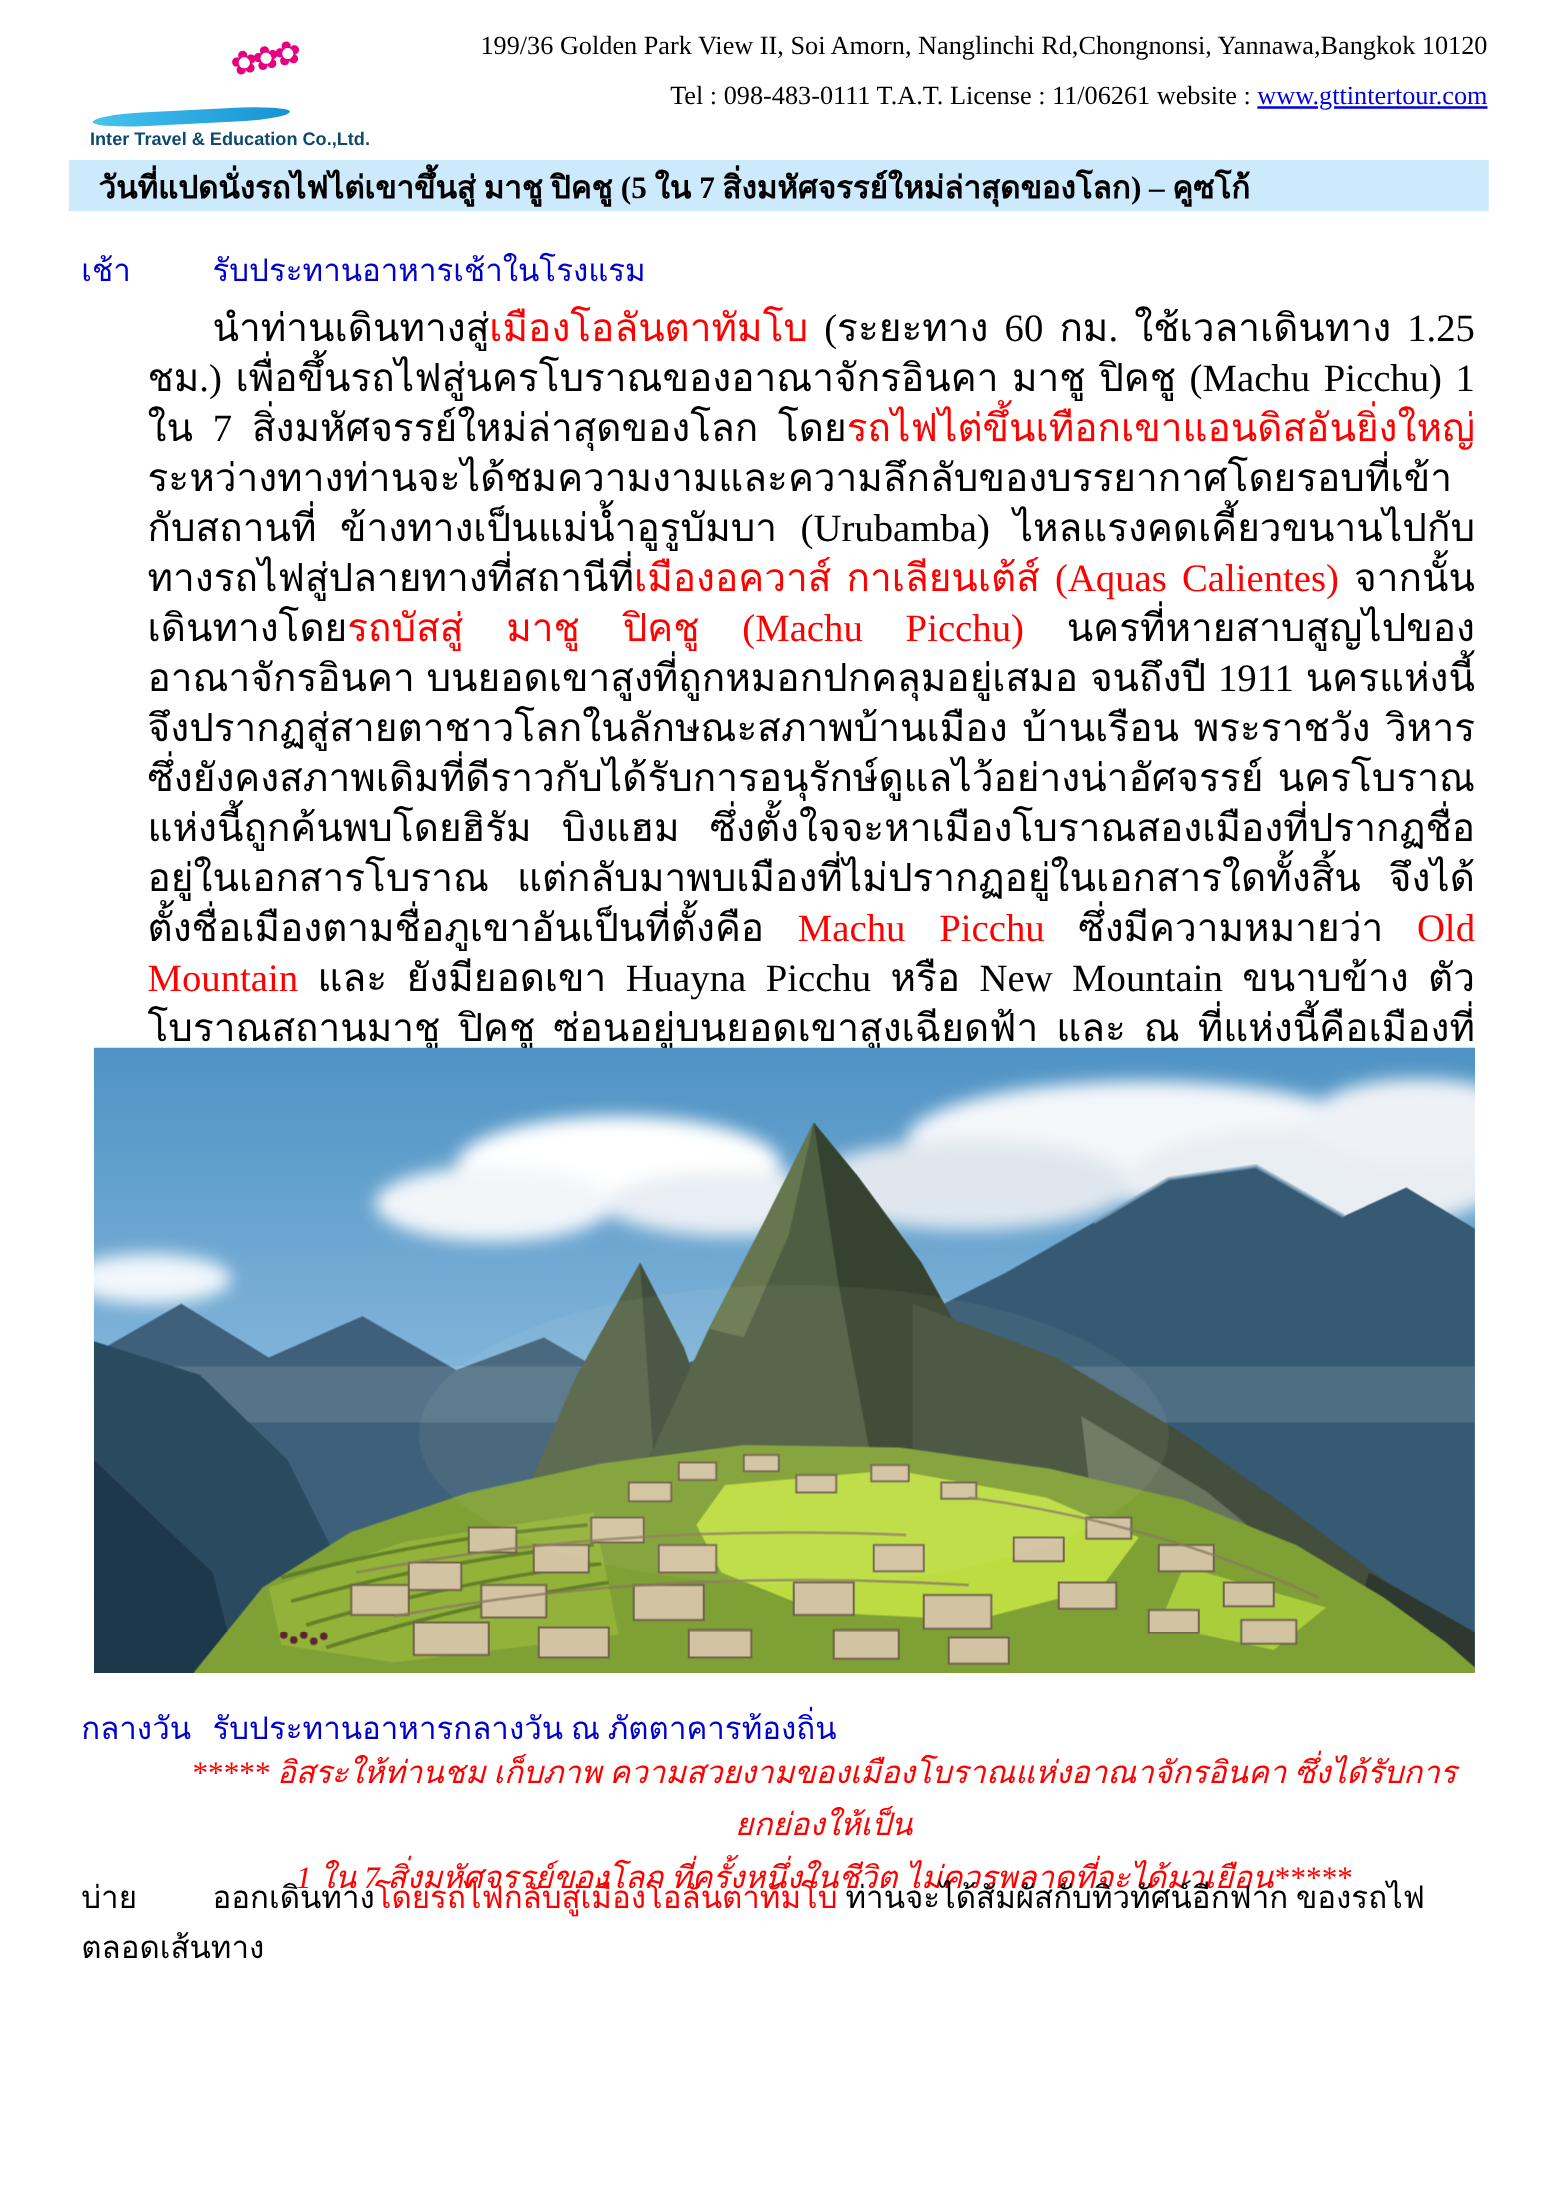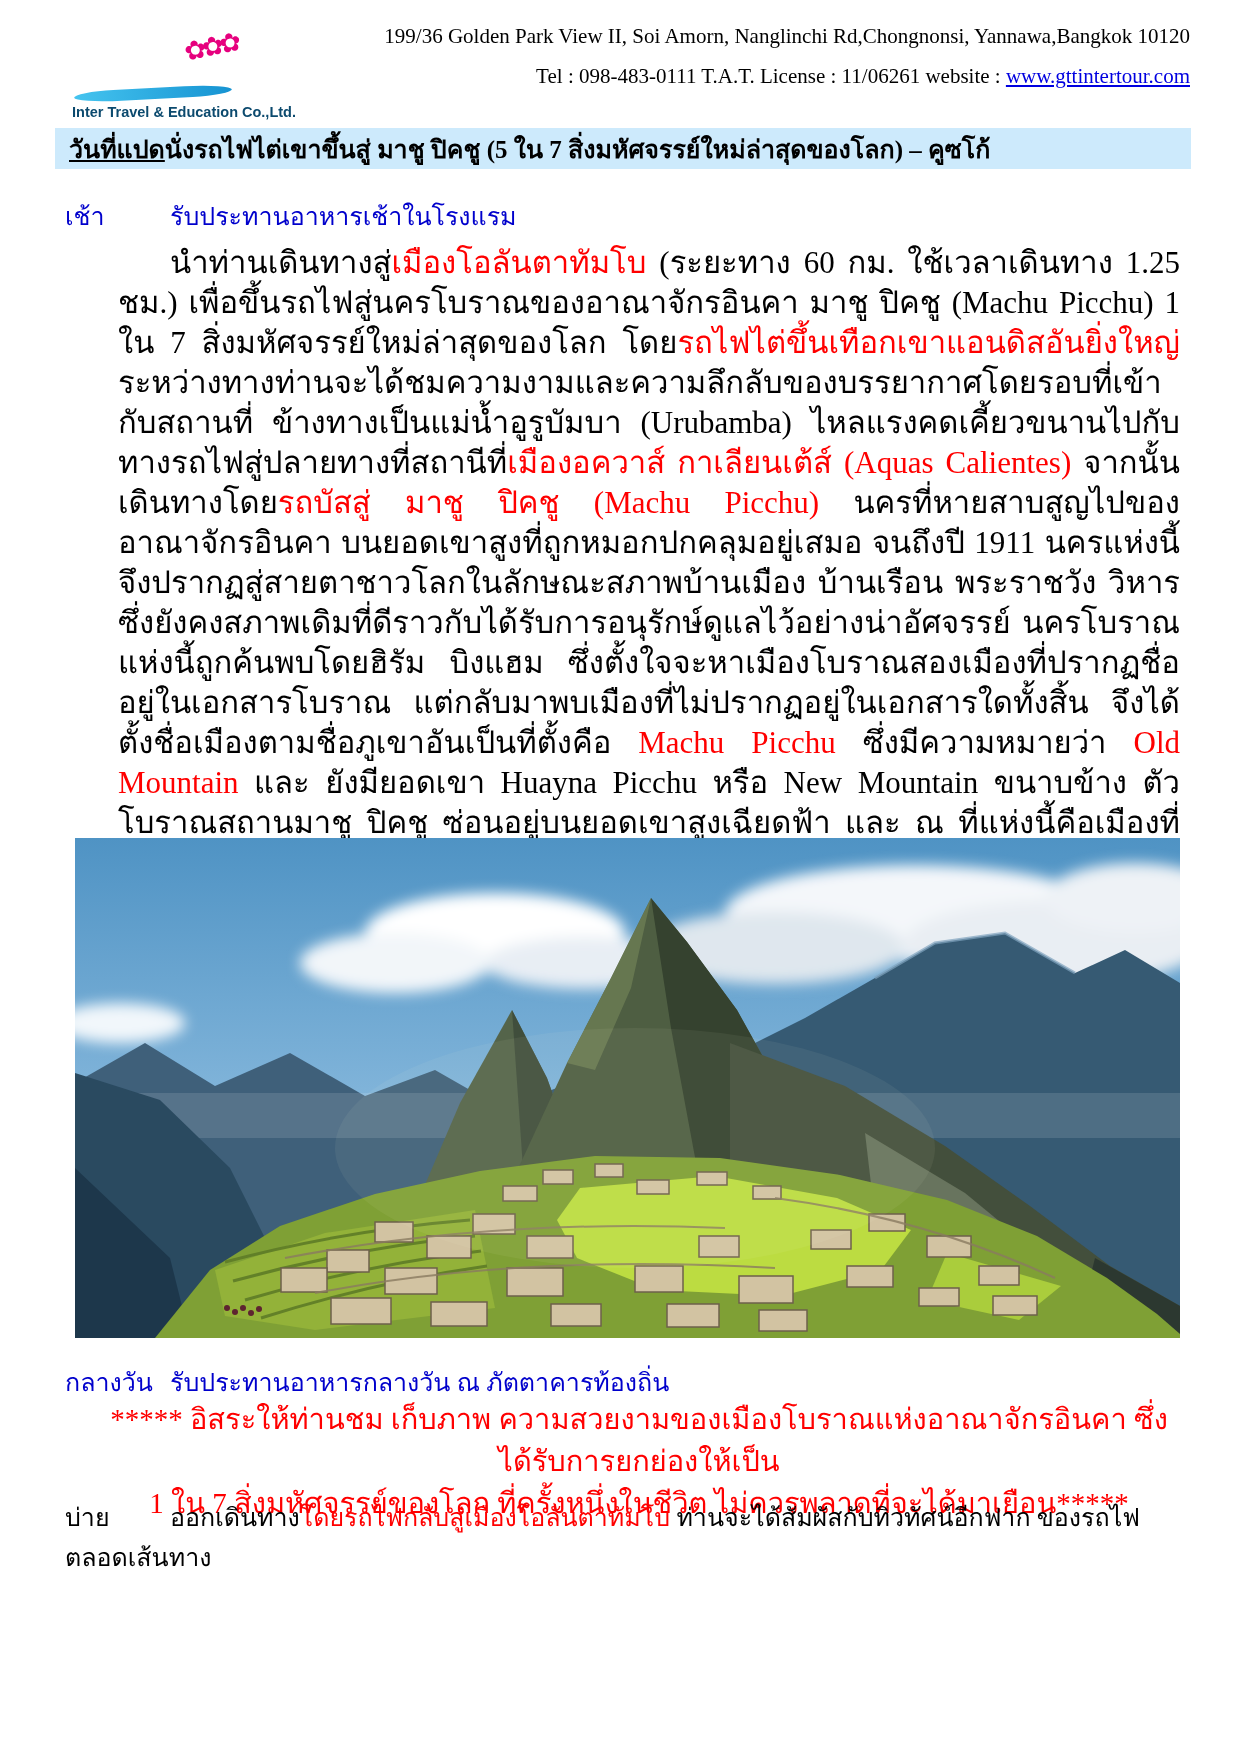--- a/index.html
+++ b/index.html
@@ -16,34 +16,34 @@
   .logo{position:absolute;left:72px;top:12px;width:170px;height:112px;font-family:"Liberation Sans","DejaVu Sans",sans-serif;}
   .logo-text{font-size:64px;font-weight:bold;font-style:italic;line-height:64px;letter-spacing:-2px;}
   .logo-g{color:#3db54a;}
   .logo-tt{color:#f7941d;}
   .logo-flowers{position:absolute;left:112px;top:24px;color:#e6007e;font-size:26px;line-height:20px;width:60px;transform:rotate(-12deg);letter-spacing:-4px;}
   .logo-swoosh{position:absolute;left:2px;top:76px;width:158px;height:11px;background:linear-gradient(90deg,#45c4ef,#1693d2);border-radius:50% 60% 50% 60% / 100% 100% 100% 100%;transform:rotate(-3deg);}
   .logo-sub{position:absolute;left:0px;top:92px;font-size:14.5px;font-weight:bold;color:#0c4a6e;white-space:nowrap;}
   
   .banner{position:absolute;left:55px;top:128px;width:1136px;height:41px;background:#cdeafc;
     display:flex;align-items:center;font-weight:bold;font-size:25px;}
-  .banner .day{margin-left:14px;min-width:80px;text-decoration:underline;}
+  .banner .day{margin-left:24px;min-width:80px;}
   
   .blue{color:#0000cc;}
   .red{color:#ff0000;}
   .sched-row{position:absolute;left:65px;width:1126px;font-size:25px;white-space:nowrap;}
   .sched-row .tlabel{display:inline-block;width:105px;white-space:nowrap;}
   #row-morning{top:196px;}
   #row-midday{top:1362px;}
   #row-afternoon{top:1497px;}
   #row-afternoon{white-space:normal;}
   .para{position:absolute;left:118px;top:243px;width:1062px;margin:0;
     font-size:31px;line-height:40px;text-align:justify;text-indent:52px;}
-  .highlight{position:absolute;left:108px;top:1398px;width:1062px;text-align:center;
-    color:#ff0000;font-size:29px;line-height:42px;}
+  .highlight{position:absolute;left:128px;top:1398px;width:1062px;text-align:center;
+    color:#ff0000;font-size:25px;line-height:42px;font-style:italic;}
   
   .photo{position:absolute;left:75px;top:838px;width:1105px;height:500px;}
   .photo svg{display:block;}
 </style>
 </head>
 <body>
 
 <div class="logo">
   <div class="logo-flowers">✿✿✿</div>
   <div class="logo-swoosh"></div>

